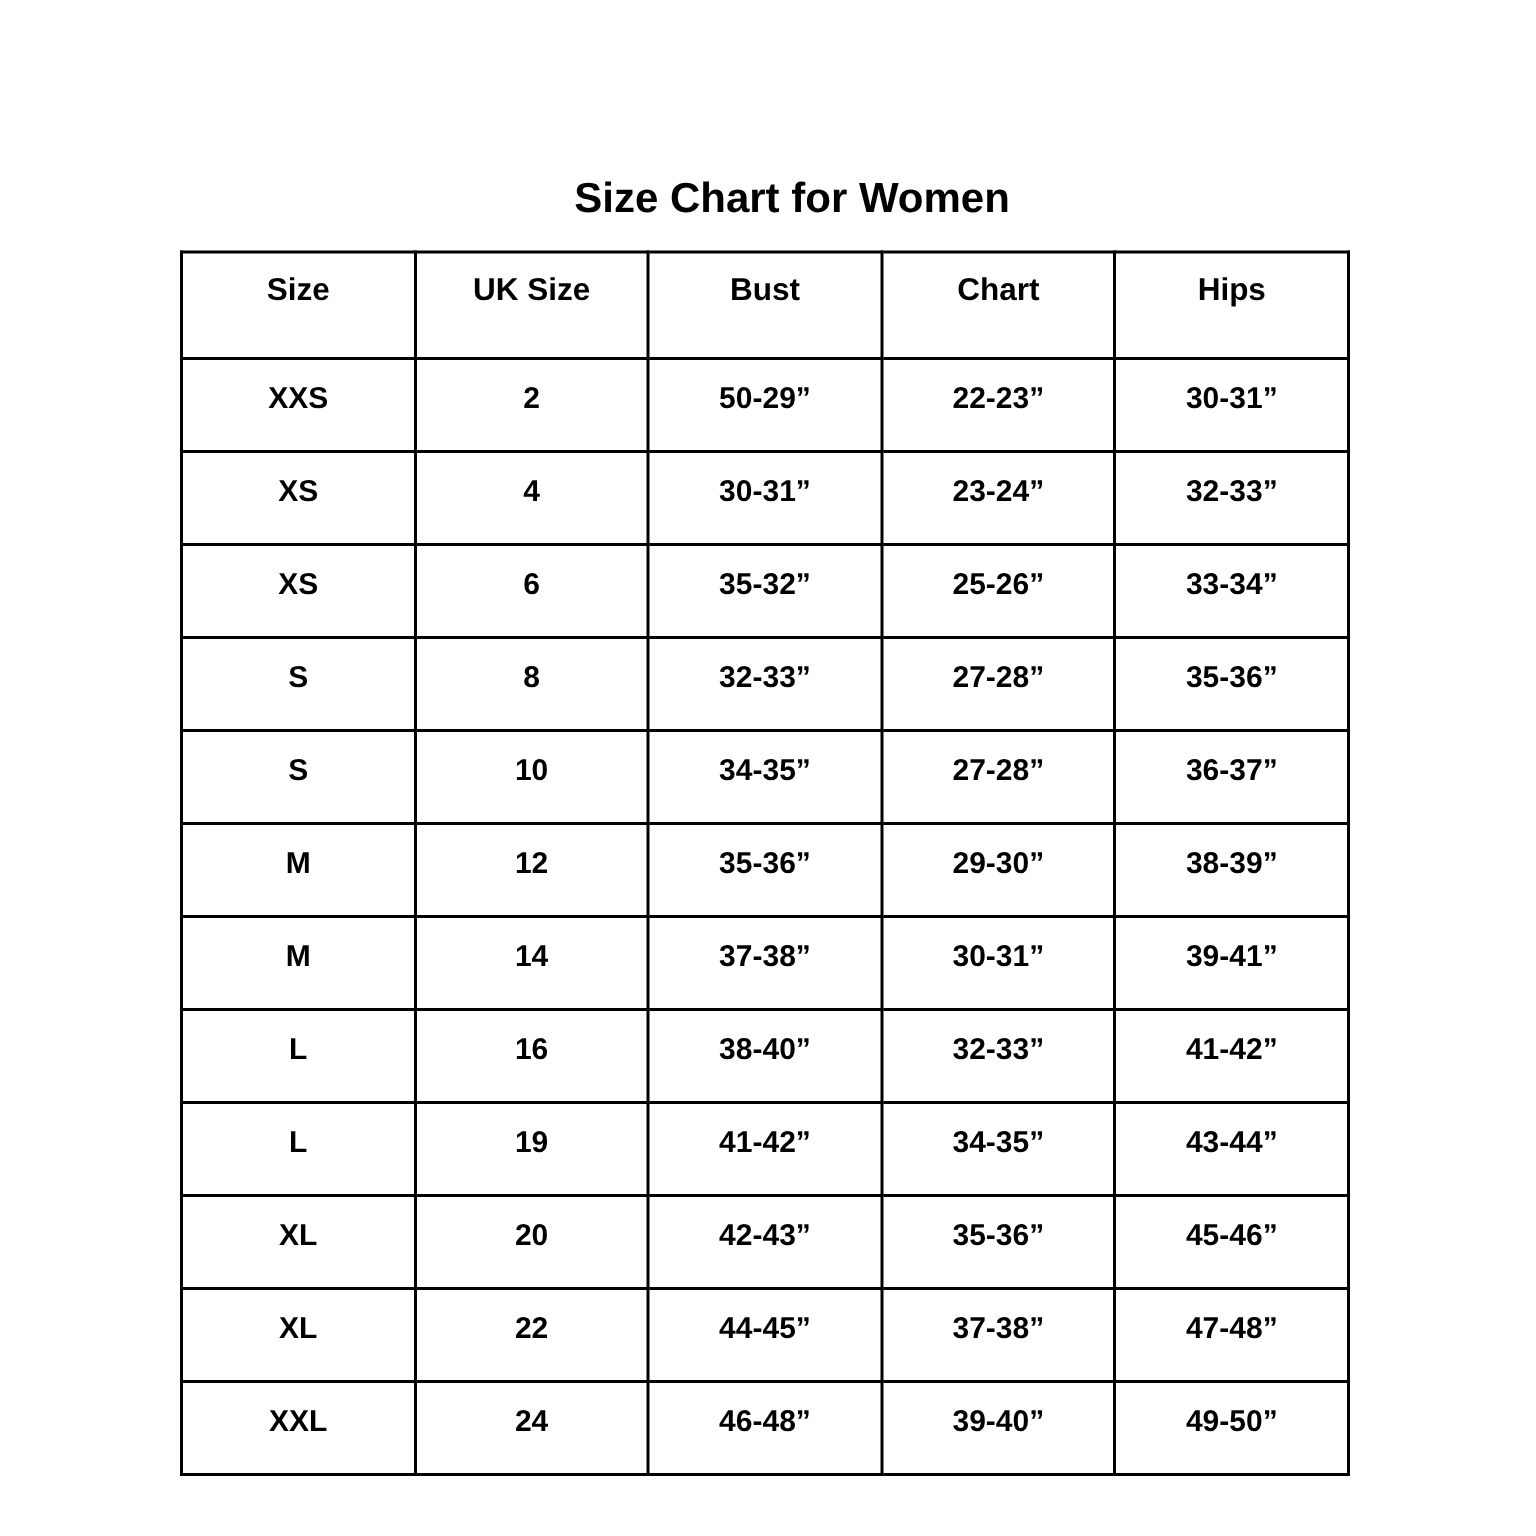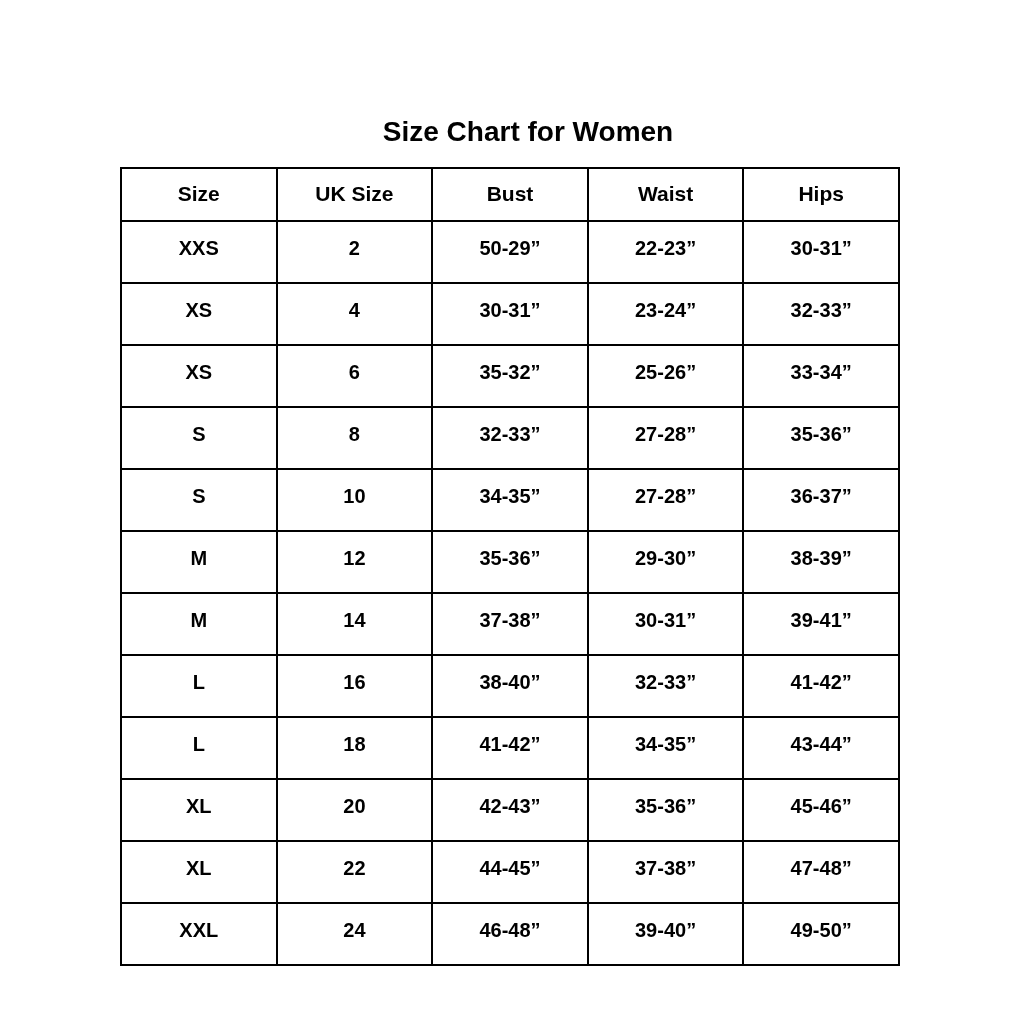--- a/index.html
+++ b/index.html
@@ -44,36 +44,36 @@
     text-align: center;
     vertical-align: middle;
     font-weight: 700;
     font-size: 20px;
     height: 52px;
     padding: 0 4px 8px 4px;
   }
   table.size-table th {
     height: 49px;
     font-size: 21px;
-    padding-bottom: 2px;
+    padding-bottom: 20px;
   }
 </style>
 </head>
 <body>
 
 <div class="page">
   <h1 class="title">Size Chart for Women</h1>
 
   <table class="size-table">
     <thead>
       <tr id="header-row">
           <th>Size</th>
           <th>UK Size</th>
           <th>Bust</th>
-          <th>Waist</th>
+          <th>Chart</th>
           <th>Hips</th>
         </tr>
     </thead>
     <tbody id="table-body">
         <tr>
           <td>XXS</td>
           <td>2</td>
           <td>50-29”</td>
           <td>22-23”</td>
           <td>30-31”</td>
@@ -122,21 +122,21 @@
         </tr>
         <tr>
           <td>L</td>
           <td>16</td>
           <td>38-40”</td>
           <td>32-33”</td>
           <td>41-42”</td>
         </tr>
         <tr>
           <td>L</td>
-          <td>18</td>
+          <td>19</td>
           <td>41-42”</td>
           <td>34-35”</td>
           <td>43-44”</td>
         </tr>
         <tr>
           <td>XL</td>
           <td>20</td>
           <td>42-43”</td>
           <td>35-36”</td>
           <td>45-46”</td>

